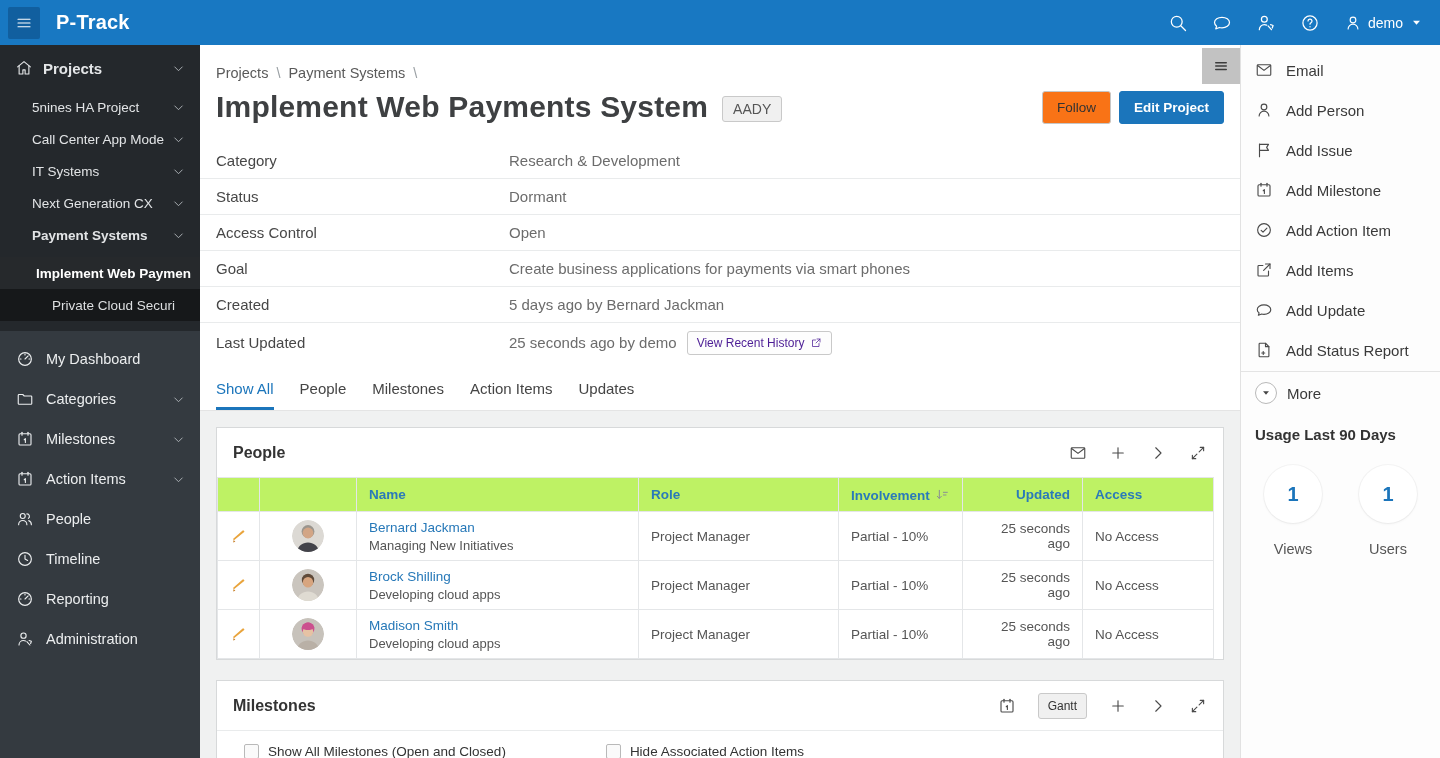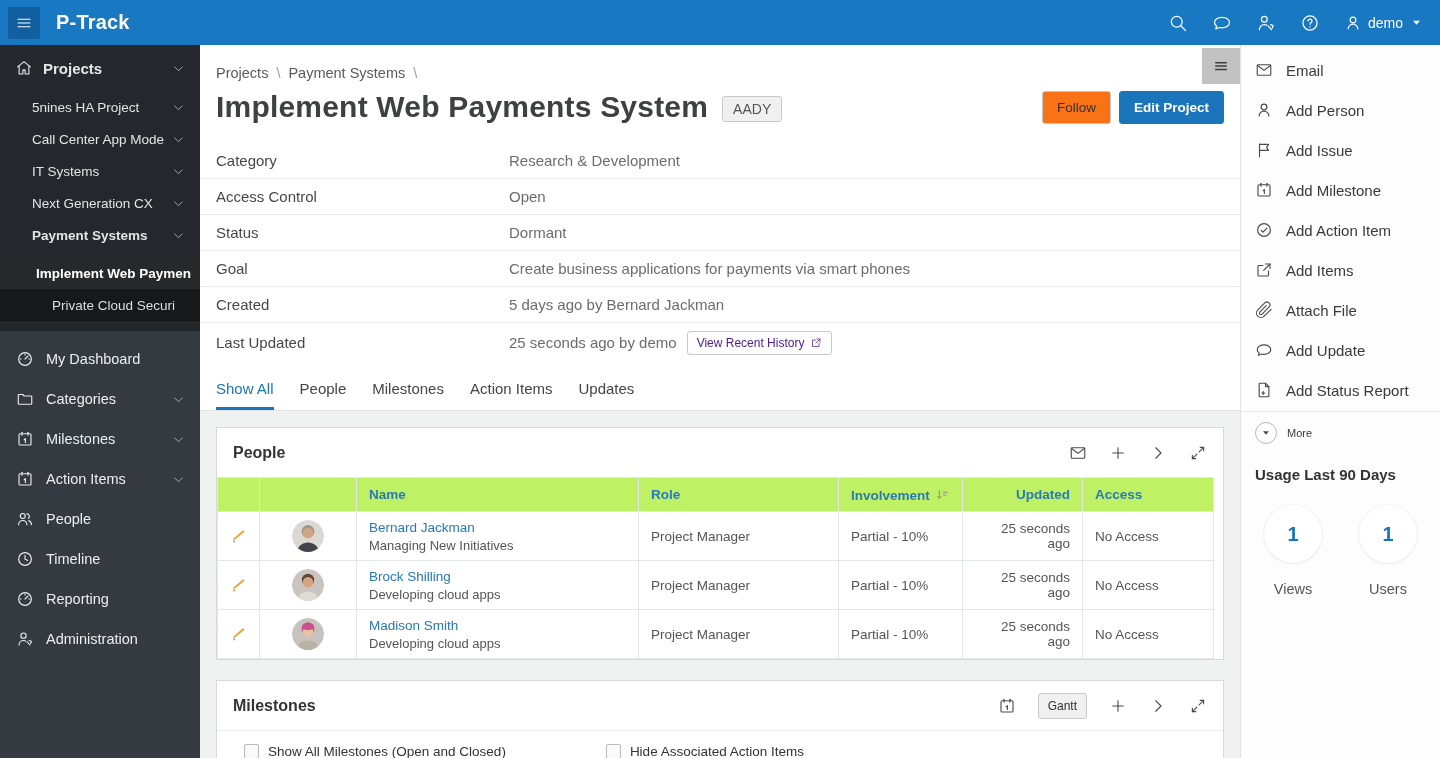--- a/index.html
+++ b/index.html
@@ -84,21 +84,21 @@
   .cb-row { display:flex; align-items:center; padding:13px 16px 14px 27px; border-top:1px solid #e9ebec; }
   .cb-group { display:flex; align-items:center; gap:9px; font-size:13.5px; color:#333; cursor:pointer; }
   .cb-group + .cb-group { margin-left:100px; }
   .cbox { width:15px; height:15px; border:1px solid #b9b9b9; border-radius:2px; background:#fafafa; flex:none; }
 
   
   .rsb { width:200px; flex:none; background:#fdfdfd; border-left:1px solid #e2e2e2; padding-top:5px; overflow:hidden; }
   .rsb-item { display:flex; align-items:center; height:40px; padding:0 10px 0 14px; font-size:15px; color:#3a3a3a; cursor:pointer; gap:13px; }
   .rsb-item .ric { color:#4a4a4a; }
   .rsb-divider { border-top:1px solid #e4e4e4; margin-top:1px; }
-  .more-row { display:flex; align-items:center; height:42px; padding:0 14px; gap:10px; font-size:11px; color:#3a3a3a; cursor:pointer; }
+  .more-row { display:flex; align-items:center; height:42px; padding:0 14px; gap:10px; font-size:15px; color:#3a3a3a; cursor:pointer; }
   .more-circle { width:22px; height:22px; border:1px solid #b9b9b9; border-radius:50%; display:flex; align-items:center; justify-content:center; color:#444; background:#fff; }
   .usage-title { font-size:15px; font-weight:bold; color:#333; padding:12px 14px 0 14px; }
   .usage-circles { display:flex; justify-content:space-between; padding:22px 22px 0 22px; }
   .stat { display:flex; flex-direction:column; align-items:center; width:60px; }
   .stat-circle { width:58px; height:58px; border-radius:50%; background:#fff; box-shadow:0 0 0 1px rgba(0,0,0,0.035), 0 1px 3px rgba(0,0,0,0.05);
                  display:flex; align-items:center; justify-content:center; font-size:20px; font-weight:bold; color:#1b75bb; }
   .stat-label { margin-top:18px; font-size:14.5px; color:#555; }
 </style>
 </head>
 <body>
@@ -308,26 +308,26 @@
         <button class="btn btn-primary">Edit Project</button>
       </span>
     </div>
 
     <div class="details">
       <div class="drow">
         <div class="dlabel">Category</div>
         <div class="dvalue">Research &amp; Development</div>
       </div>
       <div class="drow">
+        <div class="dlabel">Status</div>
+        <div class="dvalue">Dormant</div>
+      </div>
+      <div class="drow">
         <div class="dlabel">Access Control</div>
         <div class="dvalue">Open</div>
-      </div>
-      <div class="drow">
-        <div class="dlabel">Status</div>
-        <div class="dvalue">Dormant</div>
       </div>
       <div class="drow">
         <div class="dlabel">Goal</div>
         <div class="dvalue">Create business applications for payments via smart phones</div>
       </div>
       <div class="drow">
         <div class="dlabel">Created</div>
         <div class="dvalue">5 days ago by Bernard Jackman</div>
       </div>
       <div class="drow" style="min-height:40px">
@@ -571,26 +571,20 @@
     <div class="rsb-item">
       <svg class="ic ric" viewBox="0 0 24 24">
           <path d="M18 13.5V19a1 1 0 0 1-1 1H5a1 1 0 0 1-1-1V7a1 1 0 0 1 1-1h5.5"></path>
           <path d="M14 4h6v6"></path>
           <path d="M20 4l-8.5 8.5"></path>
         </svg>
       <span>Add Items</span>
     </div>
     <div class="rsb-item">
       <svg class="ic ric" viewBox="0 0 24 24">
-          <path d="M21.44 11.05l-9.19 9.19a6 6 0 0 1-8.49-8.49l9.19-9.19a4 4 0 0 1 5.66 5.66l-9.2 9.19a2 2 0 0 1-2.83-2.83l8.49-8.48"></path>
-        </svg>
-      <span>Attach File</span>
-    </div>
-    <div class="rsb-item">
-      <svg class="ic ric" viewBox="0 0 24 24">
           <path d="M21 11.5c0 3.6-4 6.3-9 6.3-1.1 0-2.1-.1-3-.4L4.5 19l1-3.2C4 14.6 3 13.1 3 11.5 3 7.9 7 5.2 12 5.2s9 2.7 9 6.3z"></path>
         </svg>
       <span>Add Update</span>
     </div>
     <div class="rsb-item">
       <svg class="ic ric" viewBox="0 0 24 24">
           <path d="M14 3H6.5a1 1 0 0 0-1 1v16a1 1 0 0 0 1 1h11a1 1 0 0 0 1-1V7.5z"></path>
           <path d="M14 3v4.5h4.5"></path>
           <line x1="9" y1="16" x2="13" y2="16"></line>
           <line x1="11" y1="14" x2="11" y2="18"></line>

